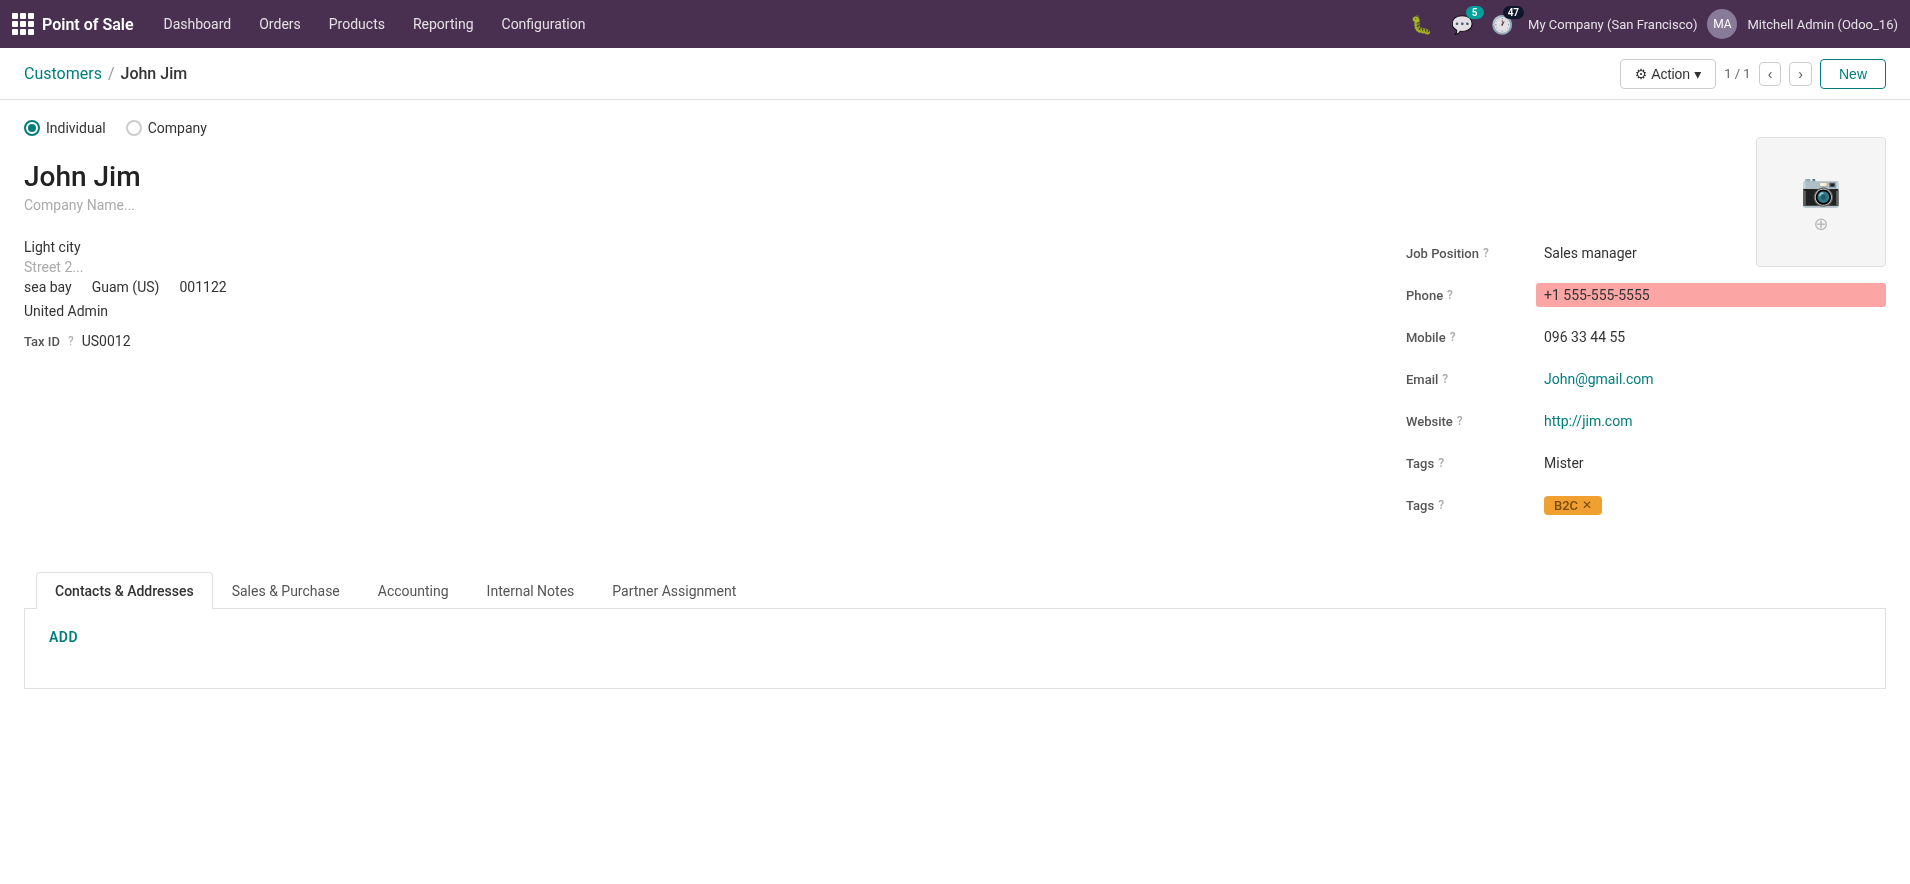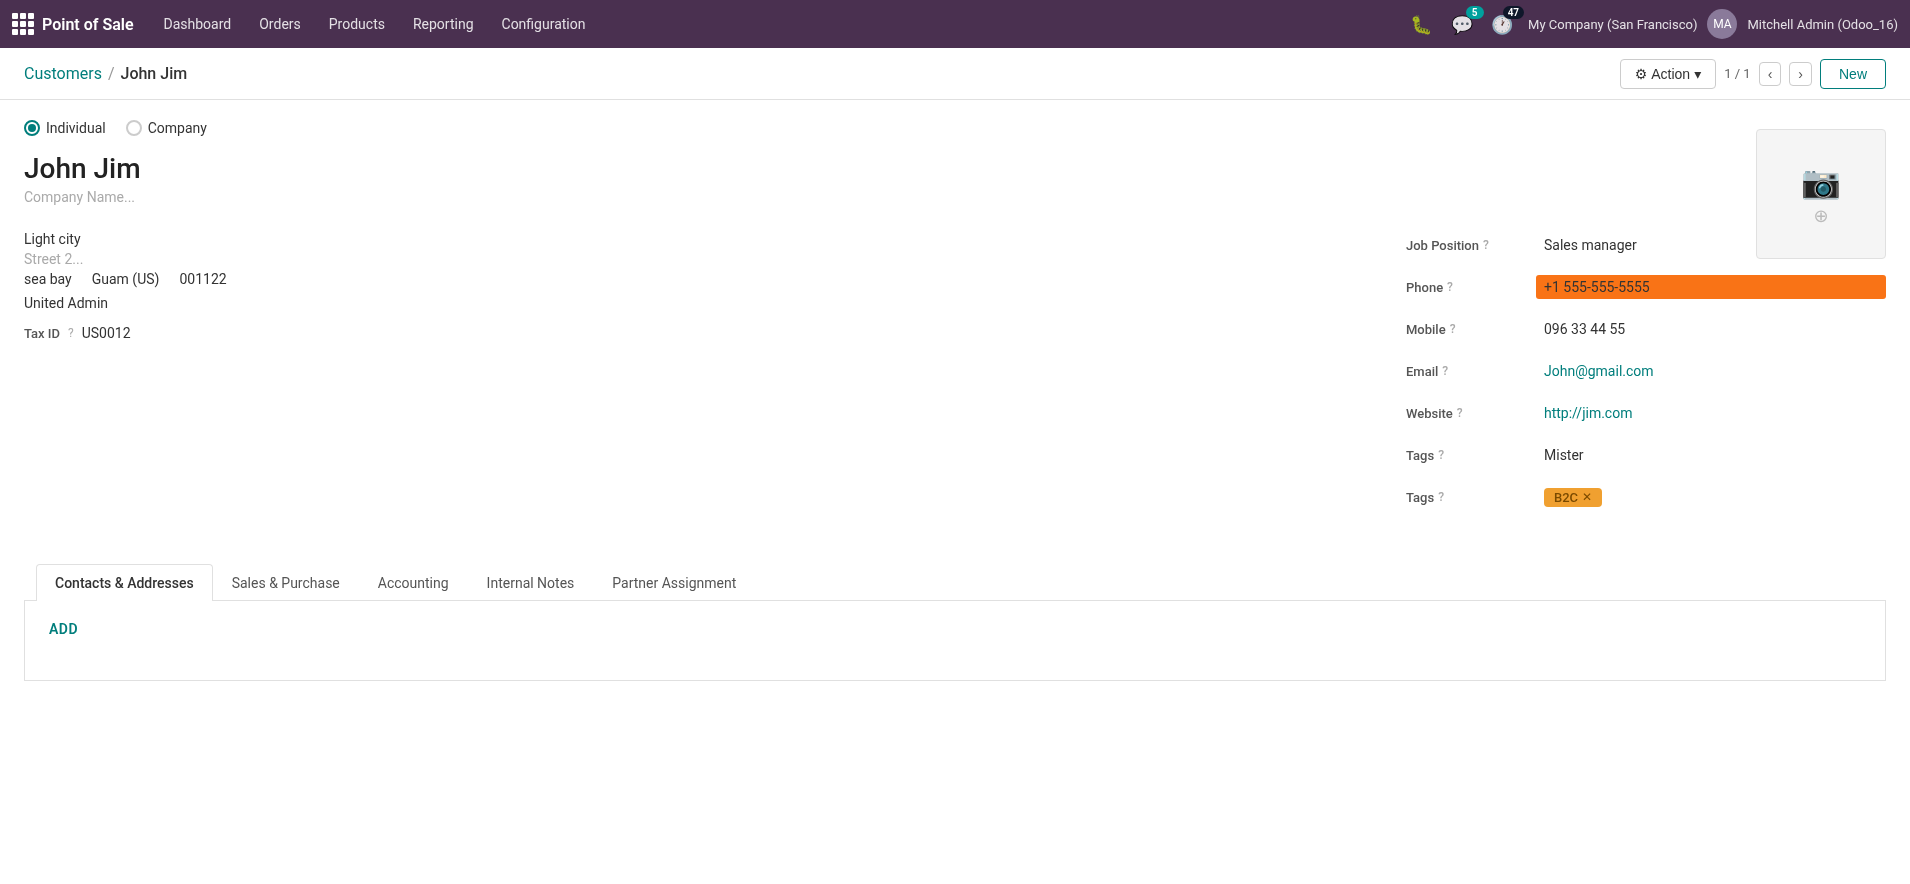--- a/index.html
+++ b/index.html
@@ -169,21 +169,21 @@
       margin: 0;
       padding: 20px 24px 24px 24px;
       min-height: calc(884px - 48px - 52px);
     }
 
     
     .radio-row {
       display: flex;
       align-items: center;
       gap: 20px;
-      margin-bottom: 16px;
+      margin-bottom: 24px;
     }
     .radio-option {
       display: flex;
       align-items: center;
       gap: 6px;
       cursor: pointer;
       font-size: 14px;
     }
     .radio-circle {
       width: 16px; height: 16px;
@@ -298,21 +298,21 @@
       gap: 4px;
     }
     .field-value {
       flex: 1;
       font-size: 14px;
       color: #333;
       padding: 4px 8px;
       border-radius: 3px;
     }
     .field-value.highlighted {
-      background: #f97316;
+      background: #fca5a5;
     }
     .field-value a {
       color: #017e7c;
       text-decoration: none;
     }
 
     
     .tag-b2c {
       display: inline-flex;
       align-items: center;

